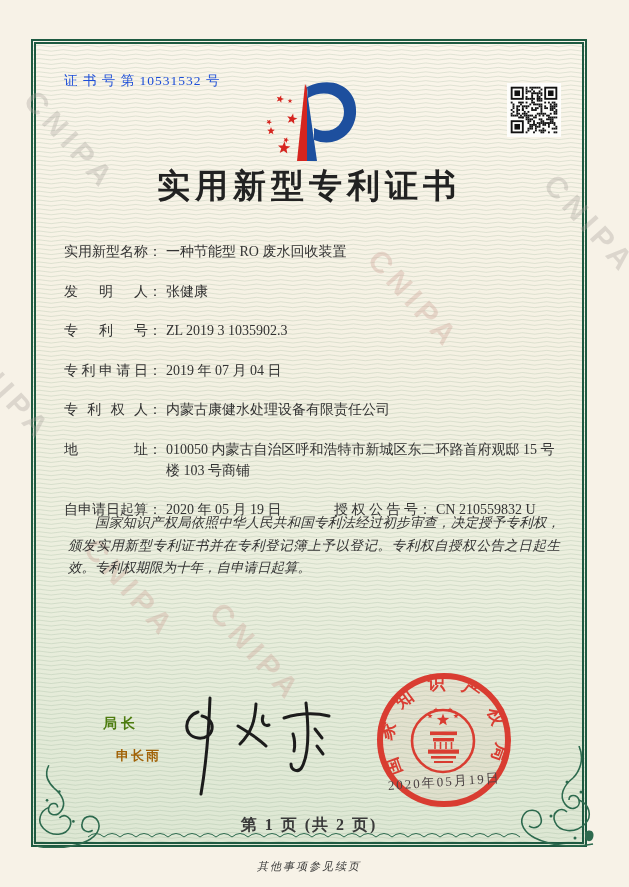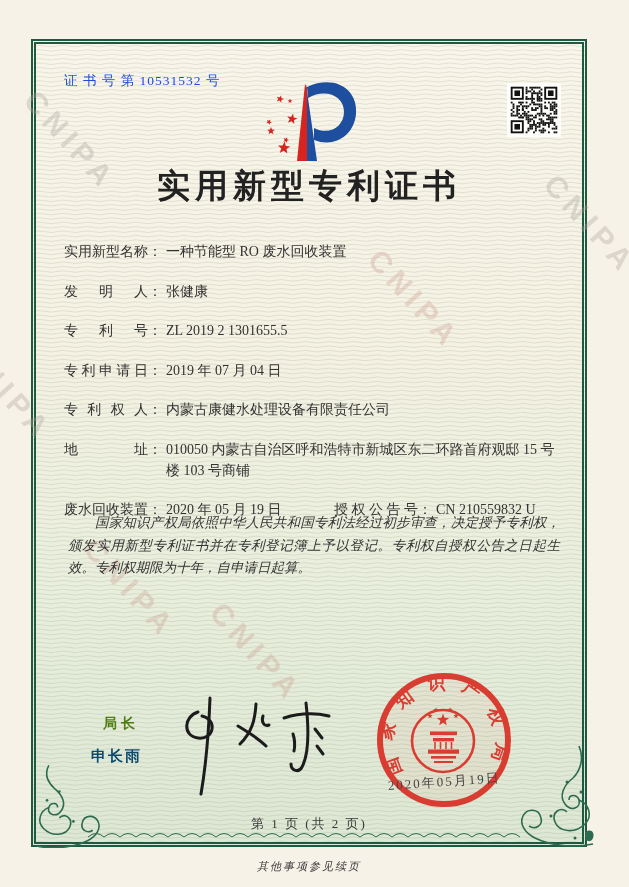--- a/index.html
+++ b/index.html
@@ -33,30 +33,30 @@
   .fvalue{color:#333;}
   .fvalue.addr{max-width:396px;}
   .fvalue.v1{width:168px;flex:none;}
 
   .body-text{position:absolute;left:64px;top:508px;width:500px;
              font-style:italic;font-size:13.5px;line-height:22.5px;color:#333;
              text-align:justify;}
   .body-text p{margin:4px;text-indent:2em;}
 
   .sig-title{position:absolute;left:103px;top:715px;font-size:14px;letter-spacing:4px;font-weight:700;color:#4d7c0f;font-family:"Liberation Sans","DejaVu Sans",sans-serif;}
-  .sig-name{position:absolute;left:91px;top:747px;font-size:15px;letter-spacing:2px;font-weight:600;color:#0c4a6e;font-family:"Liberation Sans","DejaVu Sans",sans-serif;}
+  .sig-name{position:absolute;left:116px;top:747px;font-size:13px;letter-spacing:2px;font-weight:600;color:#a16207;font-family:"Liberation Sans","DejaVu Sans",sans-serif;}
   .sig-hand{position:absolute;left:168px;top:690px;}
 
   .seal{position:absolute;left:374px;top:669px;z-index:3;}
 
   .flourish-r{position:absolute;left:515px;top:746px;}
   .flourish-l{position:absolute;left:33px;top:758px;transform:scaleX(-1);}
   .scallop{position:absolute;left:0;top:0;width:629px;height:887px;pointer-events:none;}
 
-  .page-num{position:absolute;left:0;top:815px;width:618px;text-align:center;font-size:13px;letter-spacing:2px;color:#3a3a3a;}
+  .page-num{position:absolute;left:0;top:815px;width:618px;text-align:center;font-size:16px;letter-spacing:2px;color:#3a3a3a;font-weight:bold;}
   .footer-note{position:absolute;left:0;top:859px;width:618px;text-align:center;font-size:11px;
                font-style:italic;letter-spacing:2px;color:#3a3a3a;}
 </style>
 </head>
 <body>
 
 <div class="page">
 
   <div class="frame">
     <svg class="waves" width="548" height="800" viewBox="0 0 548 800" preserveAspectRatio="none">
@@ -331,39 +331,39 @@
         <span class="fvalue">一种节能型 RO 废水回收装置</span>
       </div>
       <div class="frow">
         <span class="flabel">发明人</span>
           <span class="fcolon">：</span>
         <span class="fvalue">张健康</span>
       </div>
       <div class="frow">
         <span class="flabel">专利号</span>
           <span class="fcolon">：</span>
-        <span class="fvalue">ZL 2019 2 1301655.5</span>
+        <span class="fvalue">ZL 2019 3 1035902.3</span>
       </div>
       <div class="frow">
         <span class="flabel">专利申请日</span>
           <span class="fcolon">：</span>
         <span class="fvalue">2019 年 07 月 04 日</span>
       </div>
       <div class="frow">
         <span class="flabel">专利权人</span>
           <span class="fcolon">：</span>
         <span class="fvalue">内蒙古康健水处理设备有限责任公司</span>
       </div>
       <div class="frow">
         <span class="flabel">地址</span>
           <span class="fcolon">：</span>
         <span class="fvalue addr">010050 内蒙古自治区呼和浩特市新城区东二环路首府观邸 15 号楼 103 号商铺</span>
       </div>
       <div class="frow">
-        <span class="flabel">废水回收装置</span>
+        <span class="flabel">自申请日起算</span>
           <span class="fcolon">：</span>
         <span class="fvalue v1">2020 年 05 月 19 日</span>
         <span class="flabel">授权公告号</span>
           <span class="fcolon">：</span>
         <span class="fvalue">CN 210559832 U</span>
       </div>
     </div>
 
     <div class="body-text">
       <p>国家知识产权局依照中华人民共和国专利法经过初步审查，决定授予专利权，颁发实用新型专利证书并在专利登记簿上予以登记。专利权自授权公告之日起生效。专利权期限为十年，自申请日起算。</p>

